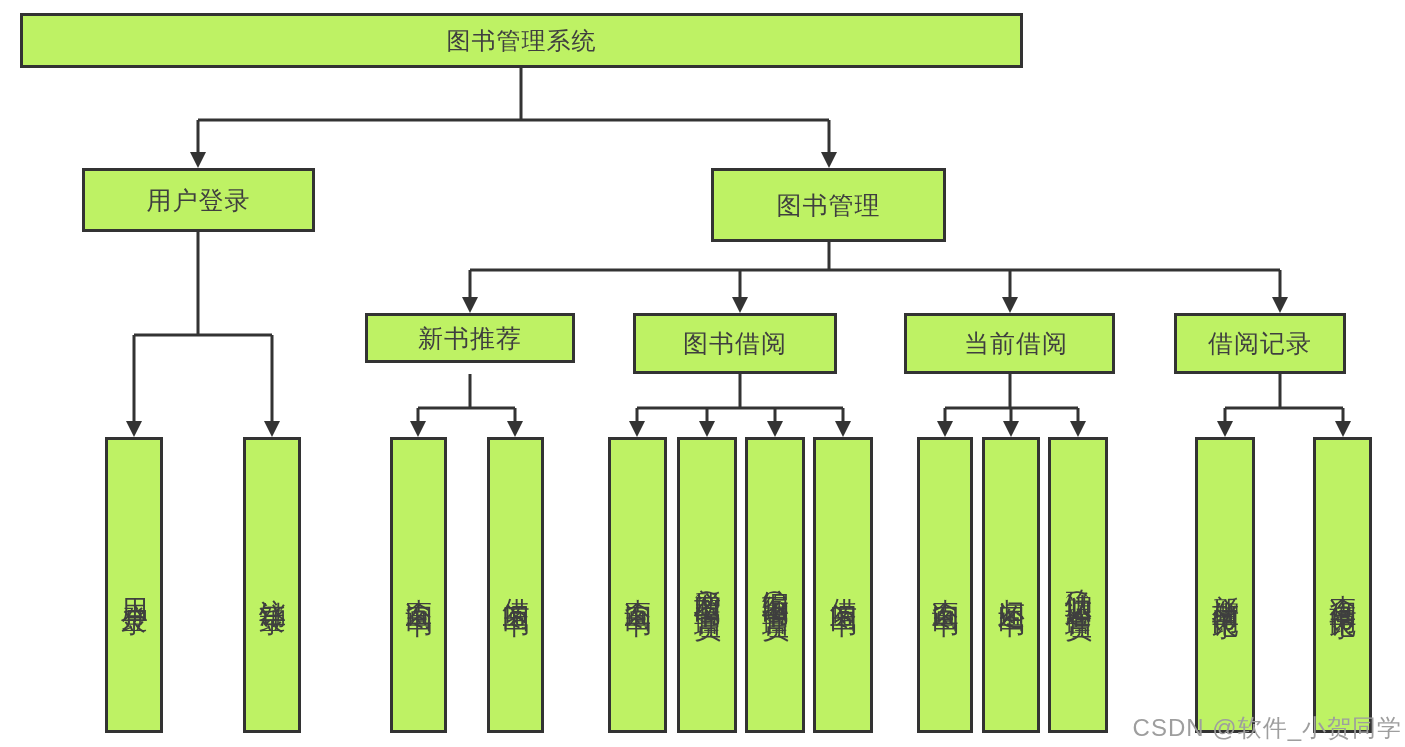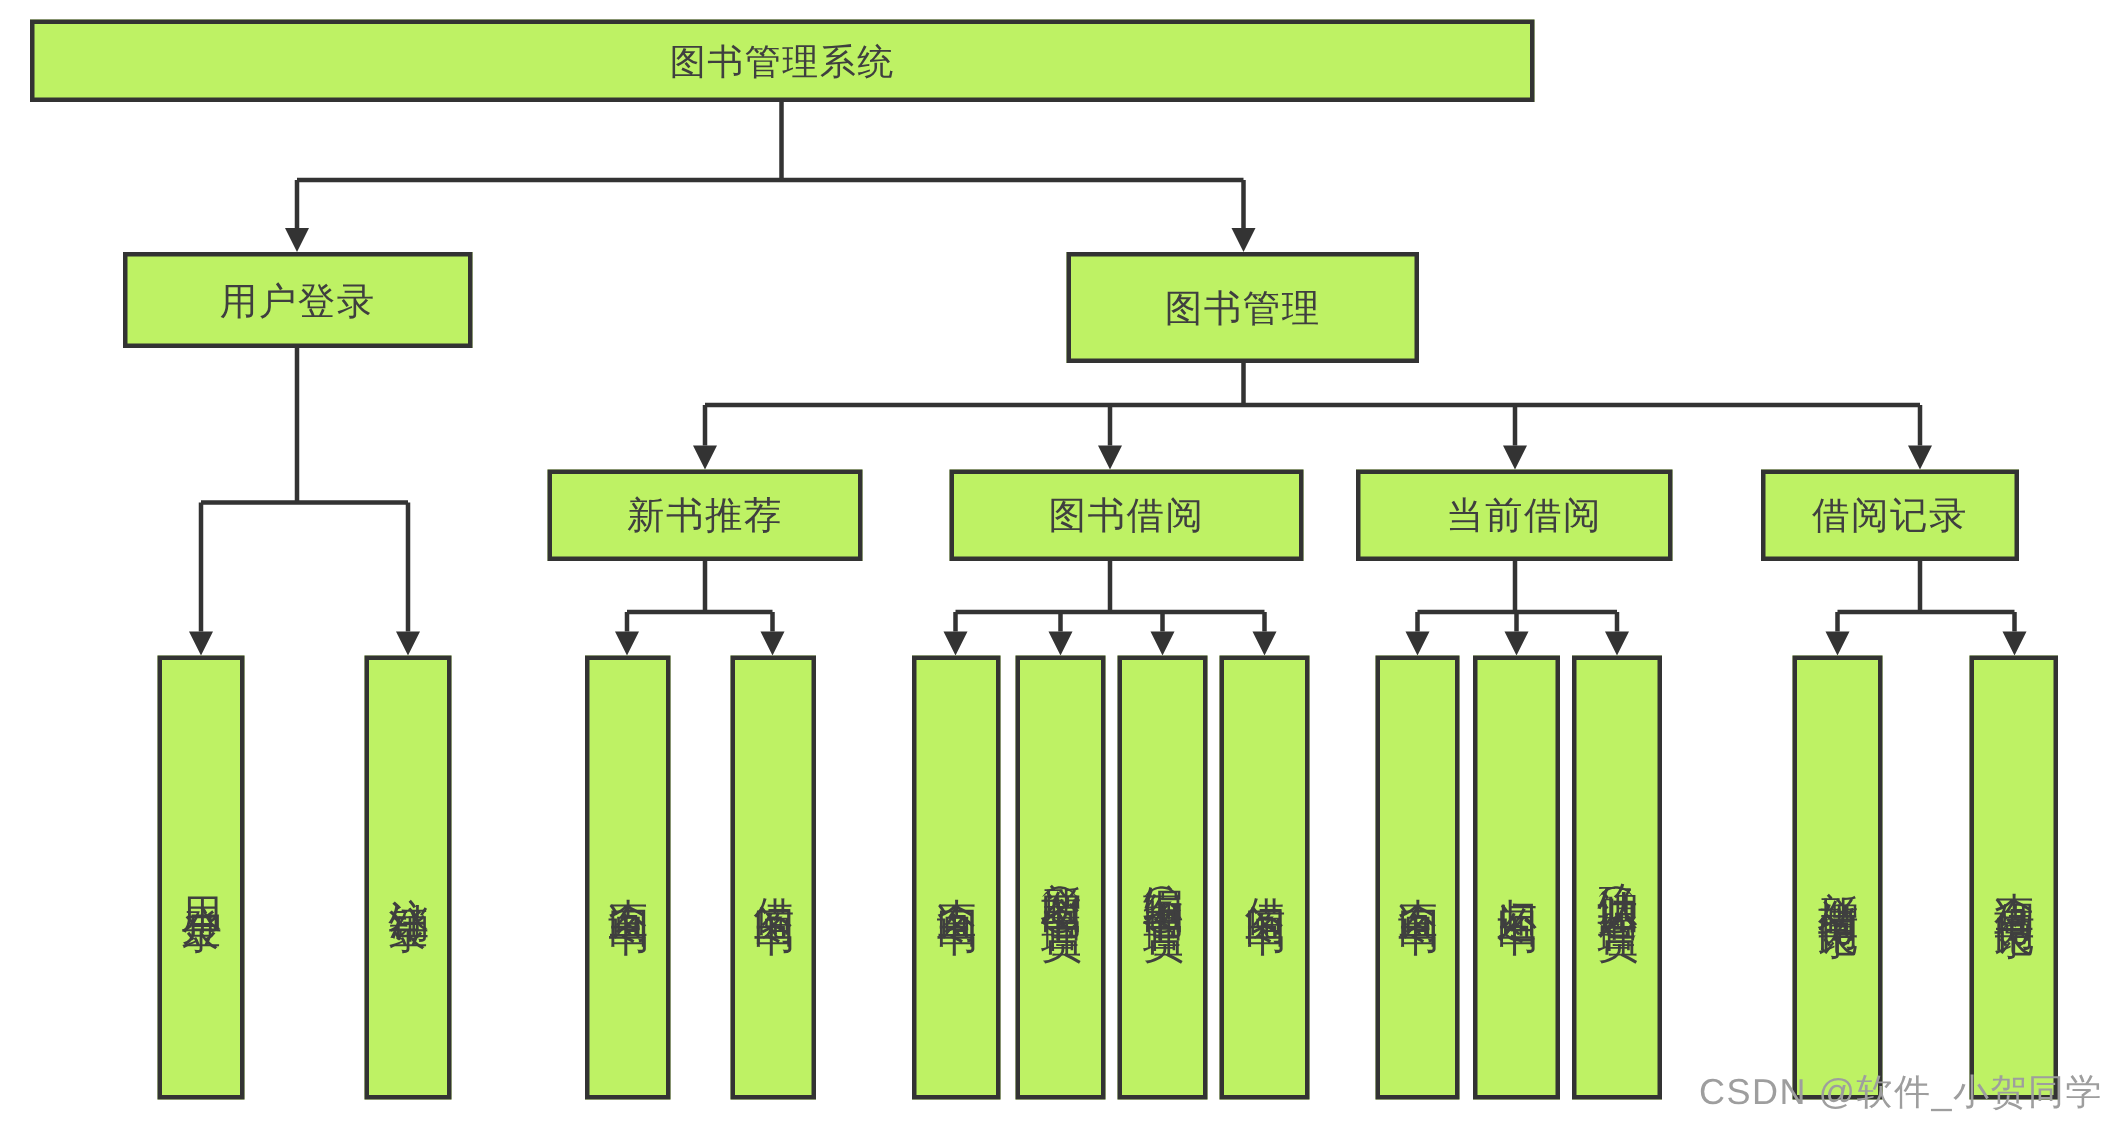--- a/index.html
+++ b/index.html
@@ -90,22 +90,22 @@
       <polygon points="1217,421 1233,421 1225,437"></polygon>
       <polygon points="1335,421 1351,421 1343,437"></polygon>
     </g>
   </svg>
 
   <div class="box root" style="left:20px;top:13px;width:1003px;height:55px;">图书管理系统</div>
 
   <div class="box lvl" style="left:82px;top:168px;width:233px;height:64px;">用户登录</div>
   <div class="box lvl" style="left:711px;top:168px;width:235px;height:74px;">图书管理</div>
 
-  <div class="box lvl" style="left:365px;top:313px;width:210px;height:61px;">新书推荐</div>
-  <div class="box lvl" style="left:633px;top:313px;width:236px;height:61px;">图书借阅</div>
+  <div class="box lvl" style="left:365px;top:313px;width:210px;height:50px;">新书推荐</div>
+  <div class="box lvl" style="left:633px;top:313px;width:204px;height:61px;">图书借阅</div>
   <div class="box lvl" style="left:904px;top:313px;width:211px;height:61px;padding-left:13px;">当前借阅</div>
   <div class="box lvl" style="left:1174px;top:313px;width:172px;height:61px;">借阅记录</div>
 
   <div class="box leaf" style="left:105px;width:58px;">用户登录</div>
   <div class="box leaf" style="left:243px;width:58px;">注销登录</div>
 
   <div class="box leaf" style="left:390px;width:57px;">查询图书</div>
   <div class="box leaf" style="left:487px;width:57px;">借阅图书</div>
 
   <div class="box leaf" style="left:608px;width:59px;">查询图书</div>

